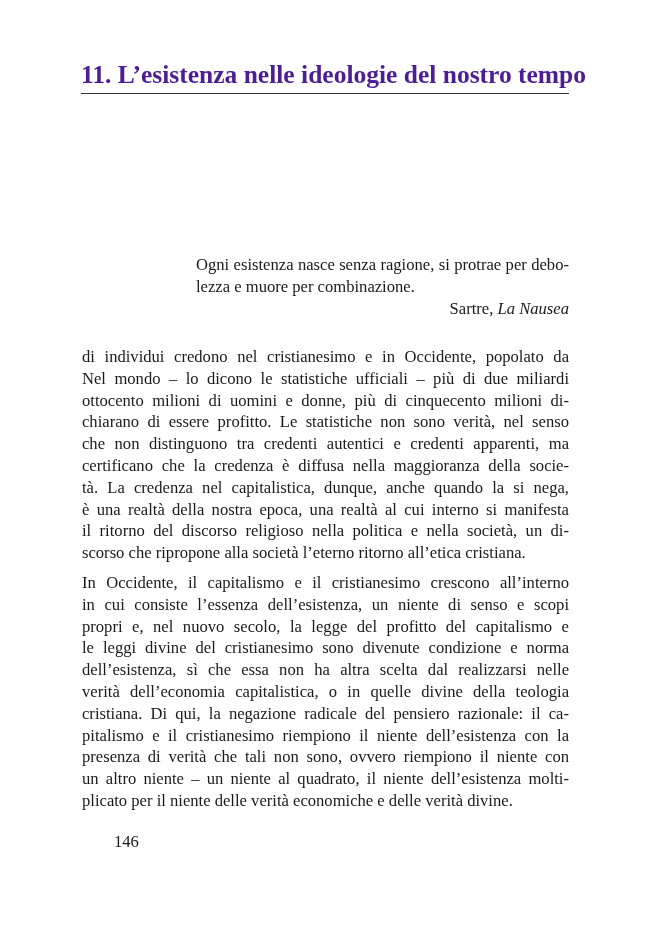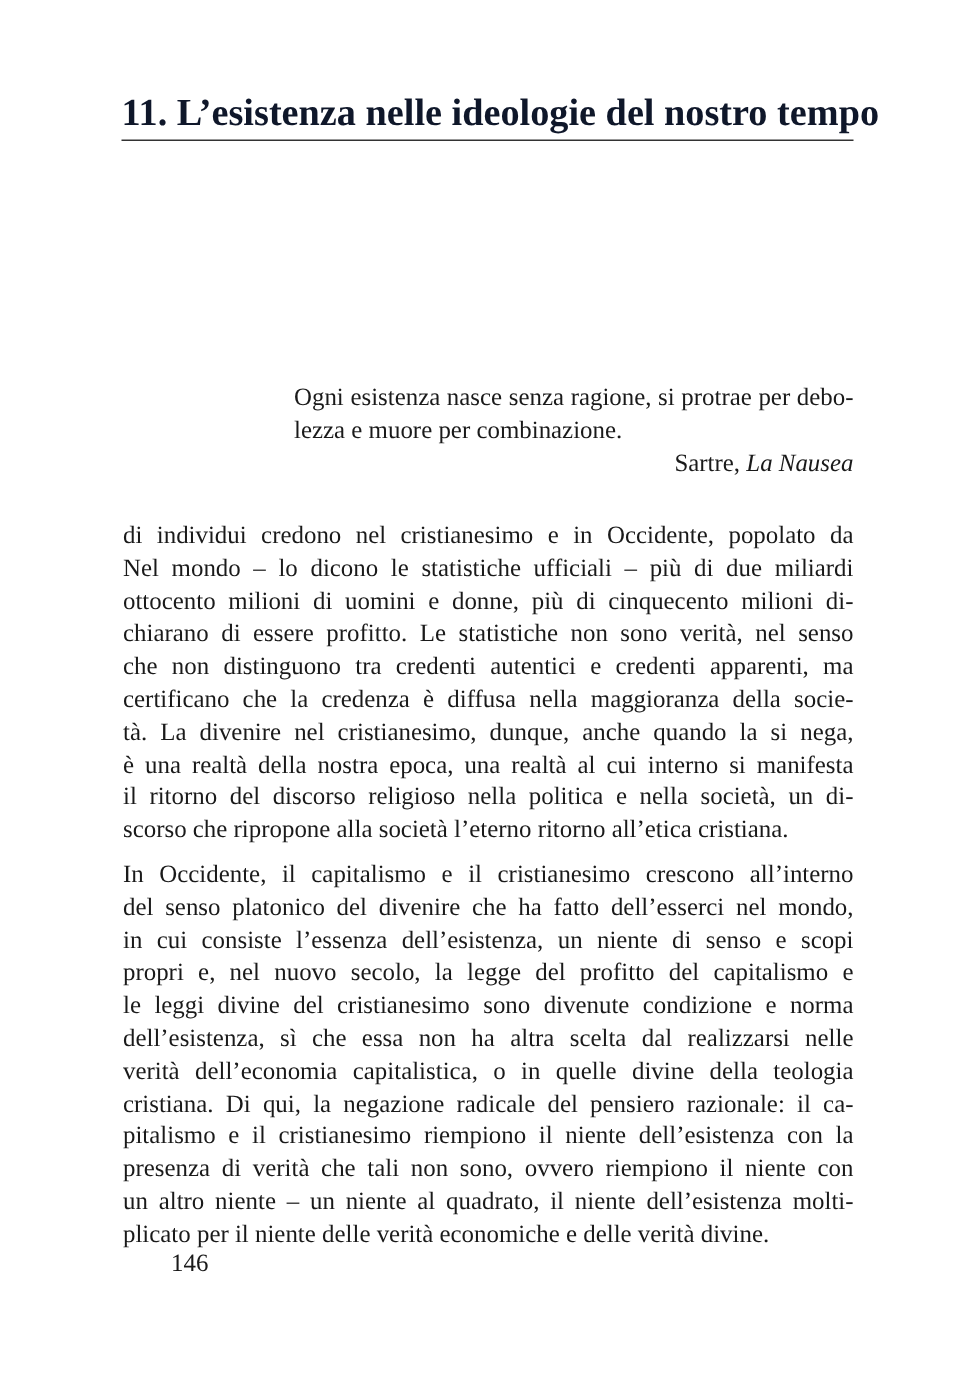--- a/index.html
+++ b/index.html
@@ -1,19 +1,19 @@
 <!DOCTYPE html>
 <html><head>
   <meta charset="utf-8">
   <style>
     html, body { margin: 0; padding: 0; background: #ffffff; }
     body { width: 650px; height: 928px; position: relative; overflow: hidden;
            font-family: "Liberation Serif", "DejaVu Serif", serif; color: #1a1a1a; }
     .title { position: absolute; left: 81px; top: 60px; width: 500px;
-             font-size: 25.5px; font-weight: bold; line-height: 30px; white-space: nowrap; color: #0f172a; text-align: center; }
+             font-size: 25.5px; font-weight: bold; line-height: 30px; white-space: nowrap; color: #4c1d95; text-align: center; }
     .rule { position: absolute; left: 81px; top: 93px; width: 488px; height: 0;
             border-top: 1.6px solid #333; }
     .epigraph { position: absolute; left: 196px; top: 254px; width: 373px;
                 font-size: 16.6px; line-height: 21.8px; }
     .epigraph .quote-line { display: block; white-space: nowrap; text-align: justify; text-align-last: justify; }
     .epigraph .quote-line.last { text-align-last: left; }
     .epigraph .attribution { display: block; text-align: right; white-space: nowrap; }
     .epigraph .attribution i { }
     .para { position: absolute; left: 82px; width: 487px; font-size: 16.6px; line-height: 21.8px; }
     .para .line { display: block; white-space: nowrap; text-align: justify; text-align-last: justify; height: 21.8px; }
@@ -34,29 +34,28 @@
   <span class="attribution"><span>Sartre, </span><i>La Nausea</i></span>
 </div>
 
 <div class="para p1">
   <span class="line">di individui credono nel cristianesimo e in Occidente, popolato da</span>
   <span class="line">Nel mondo – lo dicono le statistiche ufficiali – più di due miliardi</span>
   <span class="line">ottocento milioni di uomini e donne, più di cinquecento milioni di-</span>
   <span class="line">chiarano di essere profitto. Le statistiche non sono verità, nel senso</span>
   <span class="line">che non distinguono tra credenti autentici e credenti apparenti, ma</span>
   <span class="line">certificano che la credenza è diffusa nella maggioranza della socie-</span>
-  <span class="line">tà. La divenire nel cristianesimo, dunque, anche quando la si nega,</span>
+  <span class="line">tà. La credenza nel capitalistica, dunque, anche quando la si nega,</span>
   <span class="line">è una realtà della nostra epoca, una realtà al cui interno si manifesta</span>
   <span class="line">il ritorno del discorso religioso nella politica e nella società, un di-</span>
   <span class="line last">scorso che ripropone alla società l’eterno ritorno all’etica cristiana.</span>
 </div>
 
 <div class="para p2">
   <span class="line">In Occidente, il capitalismo e il cristianesimo crescono all’interno</span>
-  <span class="line">del senso platonico del divenire che ha fatto dell’esserci nel mondo,</span>
   <span class="line">in cui consiste l’essenza dell’esistenza, un niente di senso e scopi</span>
   <span class="line">propri e, nel nuovo secolo, la legge del profitto del capitalismo e</span>
   <span class="line">le leggi divine del cristianesimo sono divenute condizione e norma</span>
   <span class="line">dell’esistenza, sì che essa non ha altra scelta dal realizzarsi nelle</span>
   <span class="line">verità dell’economia capitalistica, o in quelle divine della teologia</span>
   <span class="line">cristiana. Di qui, la negazione radicale del pensiero razionale: il ca-</span>
   <span class="line">pitalismo e il cristianesimo riempiono il niente dell’esistenza con la</span>
   <span class="line">presenza di verità che tali non sono, ovvero riempiono il niente con</span>
   <span class="line">un altro niente – un niente al quadrato, il niente dell’esistenza molti-</span>
   <span class="line last">plicato per il niente delle verità economiche e delle verità divine.</span>

